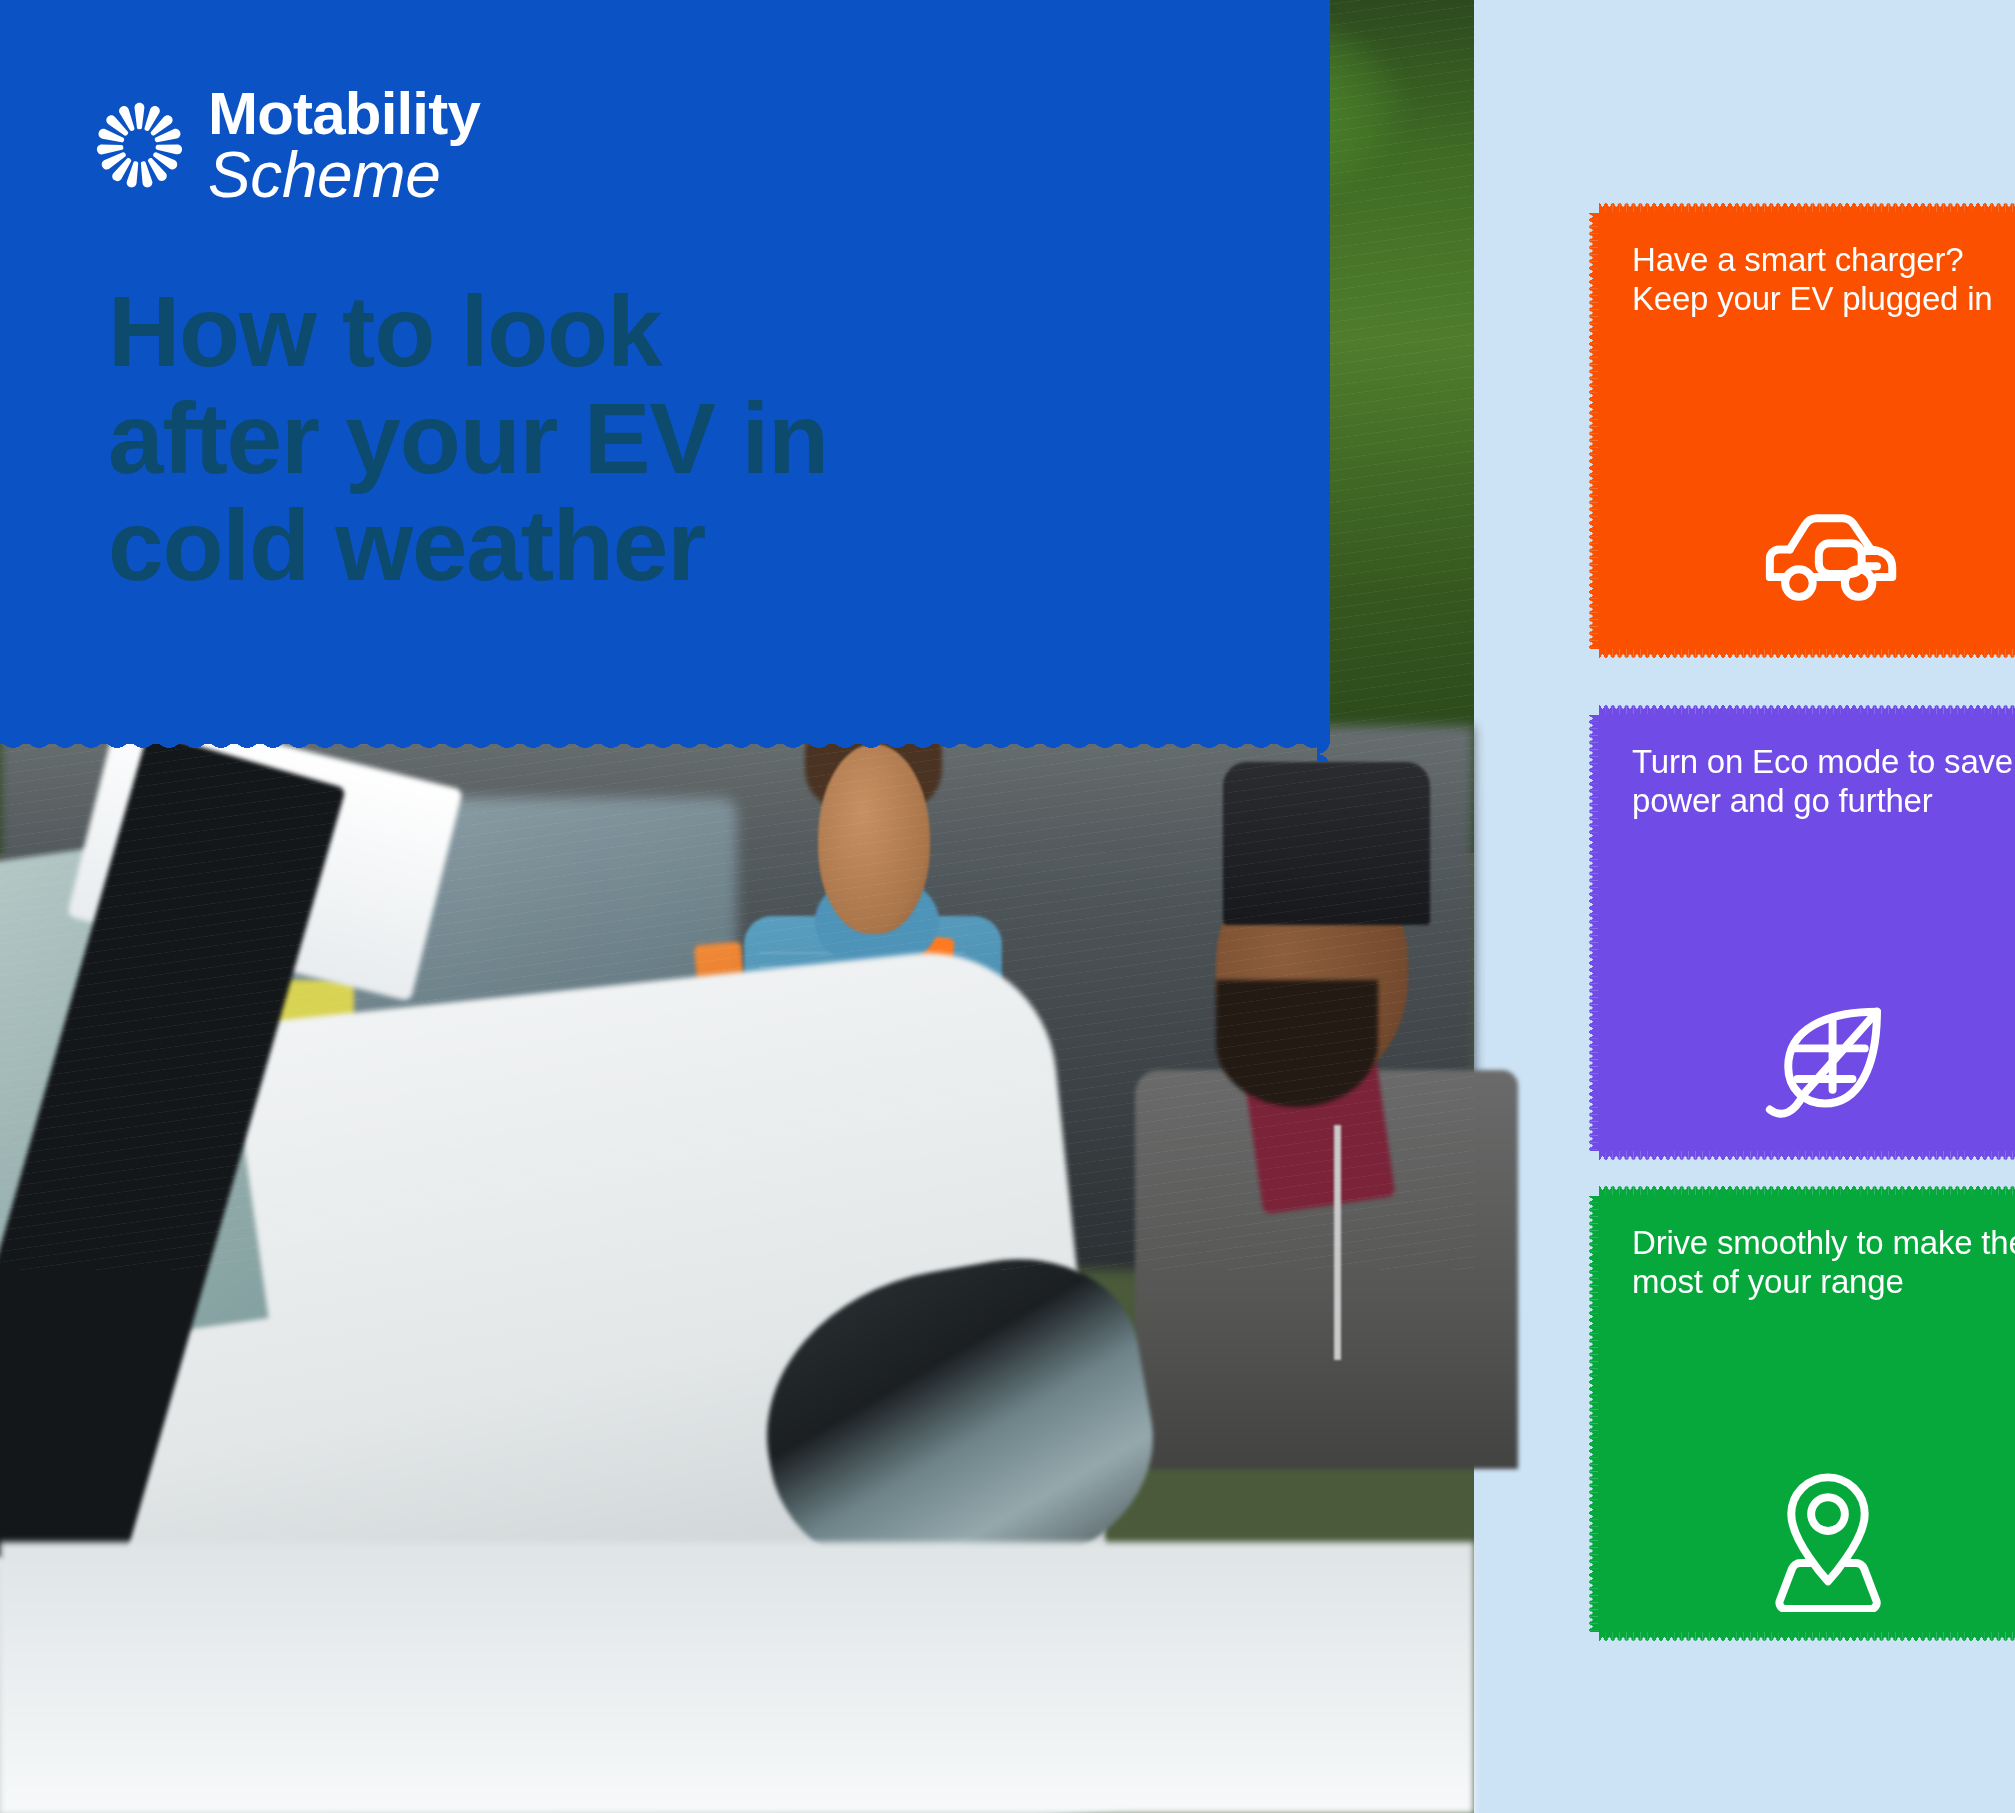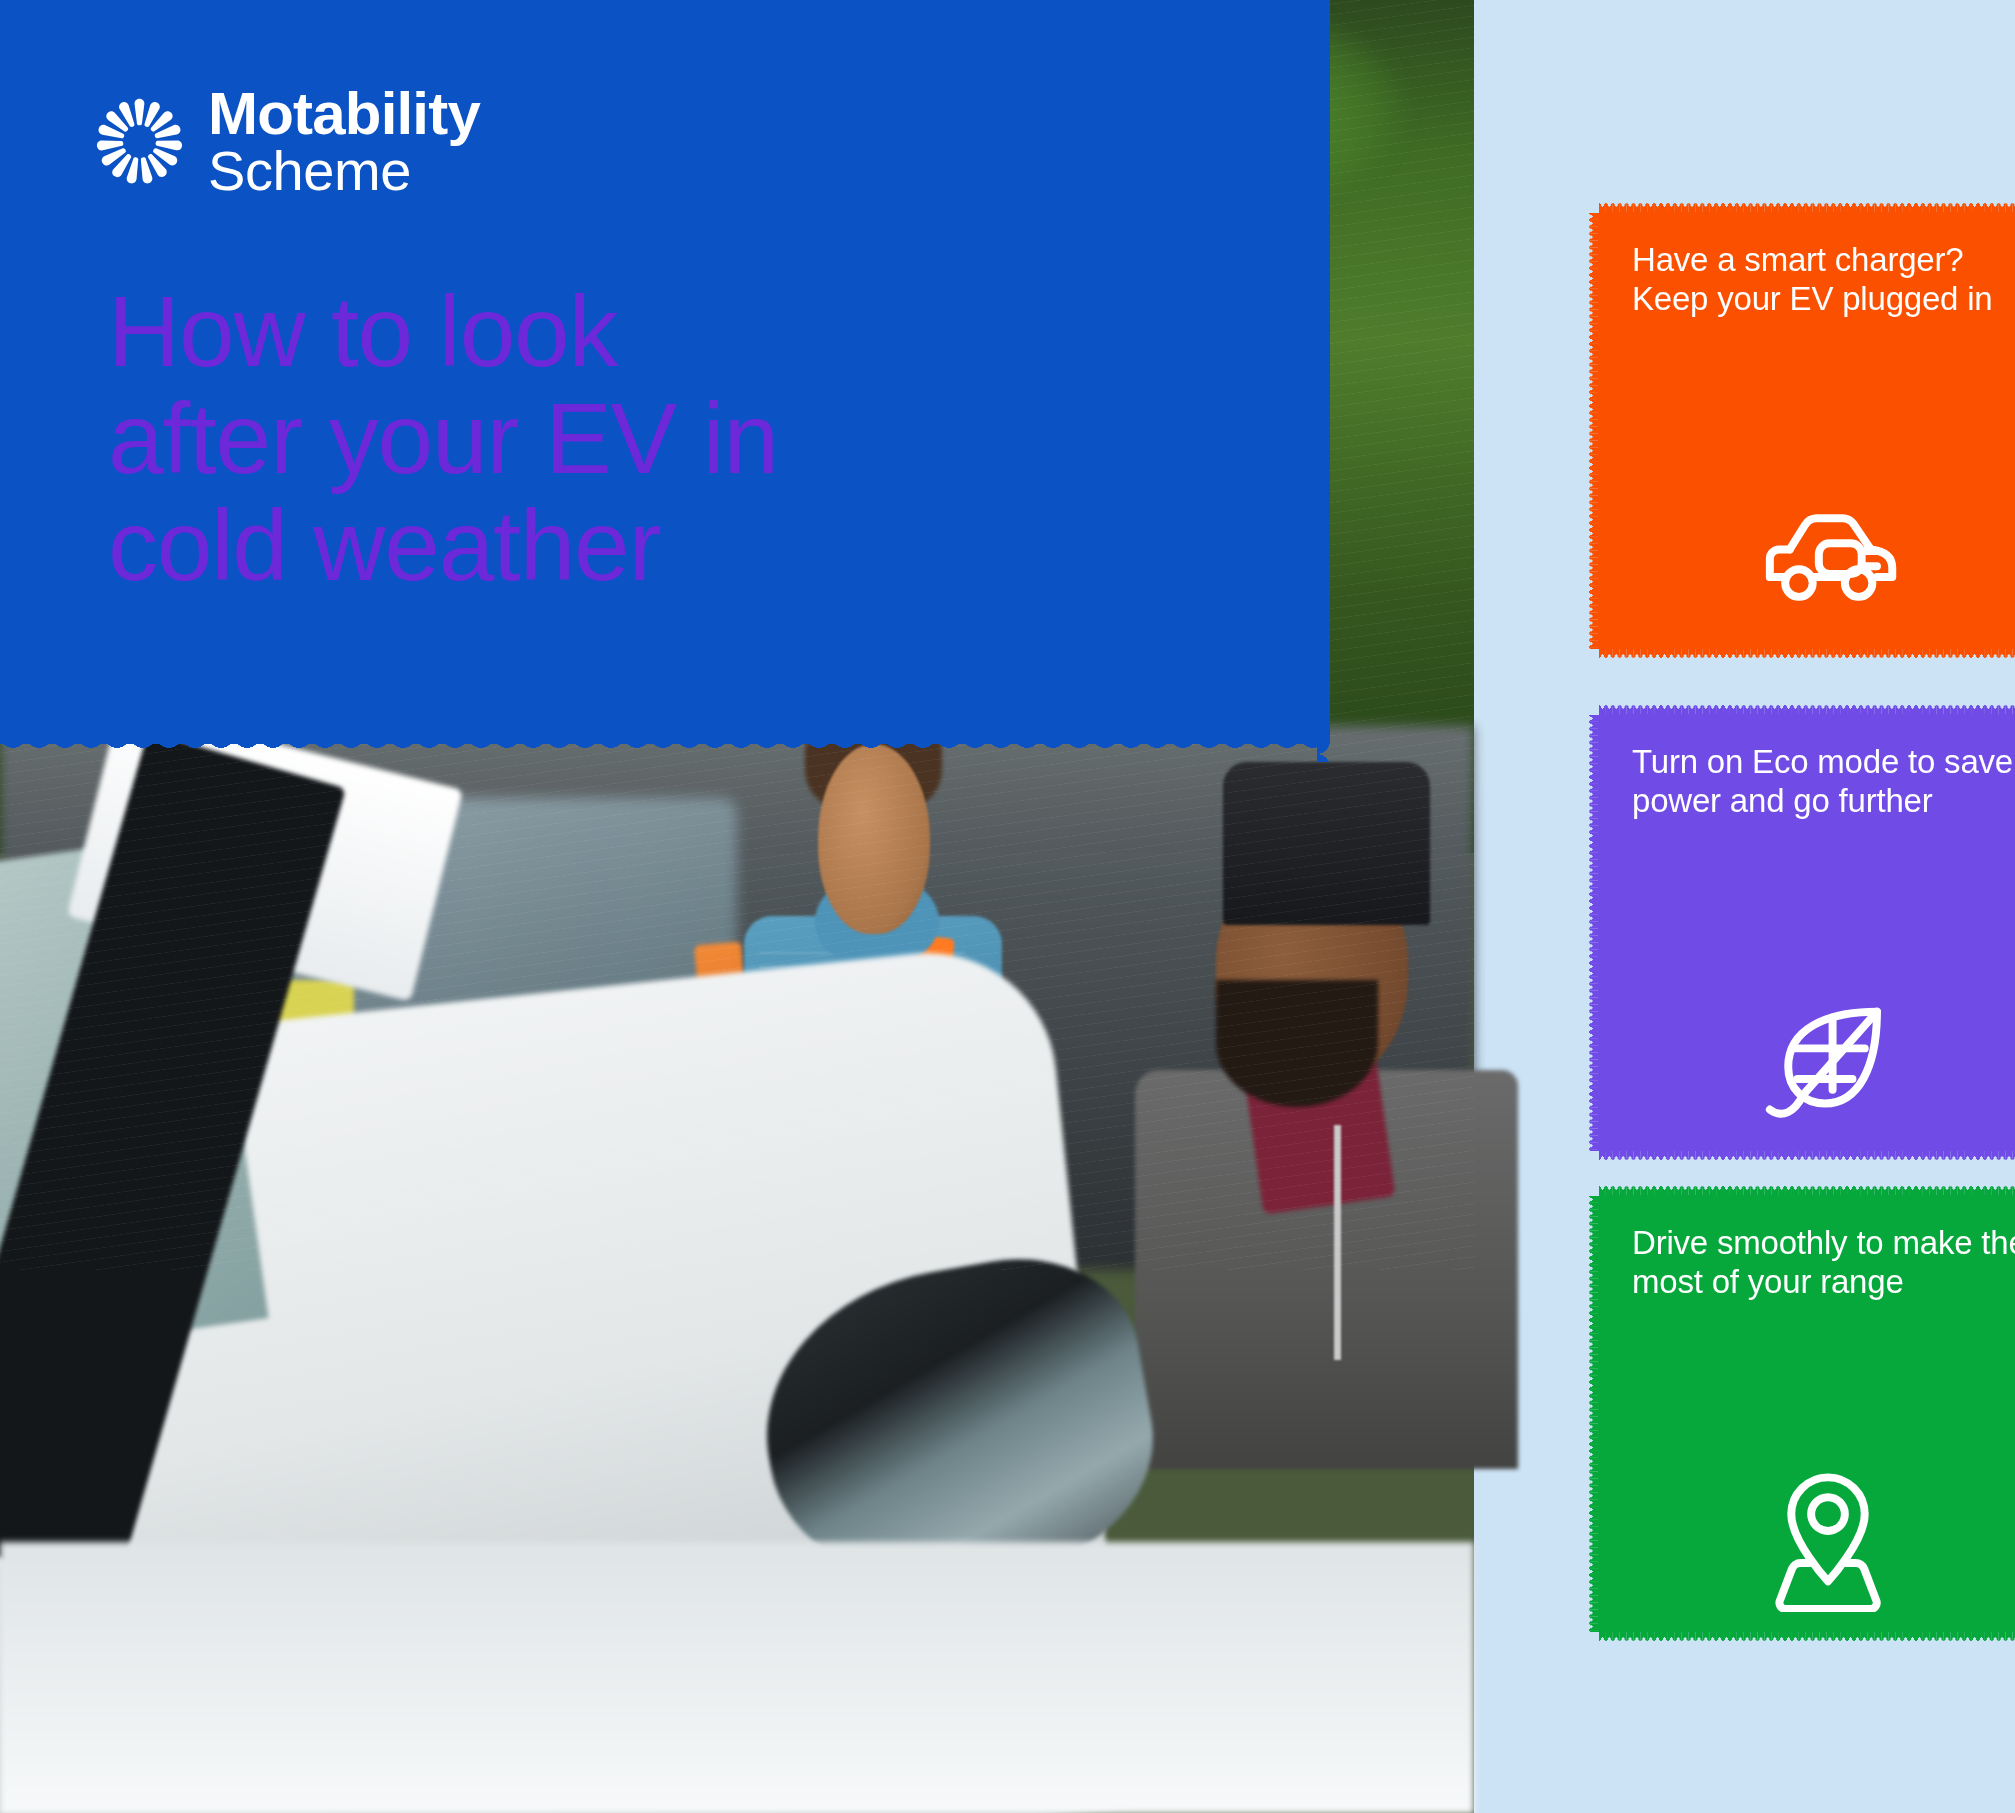--- a/index.html
+++ b/index.html
@@ -114,25 +114,25 @@
     -webkit-mask-repeat:repeat-y;
     mask-image:radial-gradient(circle 13px at 0px 13px, #000 98%, transparent 100%);
     mask-size:26px 26px;
     mask-repeat:repeat-y;
   }
 
   #logo-row{position:absolute;left:93px;top:85px;display:flex;align-items:center;gap:22px;}
   #logo-mark{width:93px;height:93px;flex:none;}
   #logo-words{display:flex;flex-direction:column;line-height:.98;}
   #logo-words .w1{font-size:60px;font-weight:700;color:#fff;letter-spacing:-0.8px;}
-  #logo-words .w2{font-size:56px;font-weight:400;color:#fff;letter-spacing:-0.4px;}
+  #logo-words .w2{font-size:64px;font-weight:400;color:#fff;letter-spacing:-0.4px;font-style:italic;}
 
   #headline{
     position:absolute;left:108px;top:278px;width:1088px;
-    color:#6d28d9;font-size:100px;line-height:1.07;font-weight:400;letter-spacing:-1.2px;
+    color:#0c4a6e;font-size:100px;line-height:1.07;font-weight:700;letter-spacing:-1.2px;
     white-space:pre-line;
   }
 
   
   #right-area{position:absolute;left:1474px;top:0;width:1750px;height:1814px;}
 
   .card{
     position:absolute;width:480px;height:457px;
     color:#fff;box-sizing:border-box;
     padding:39px 34px 0 44px;

